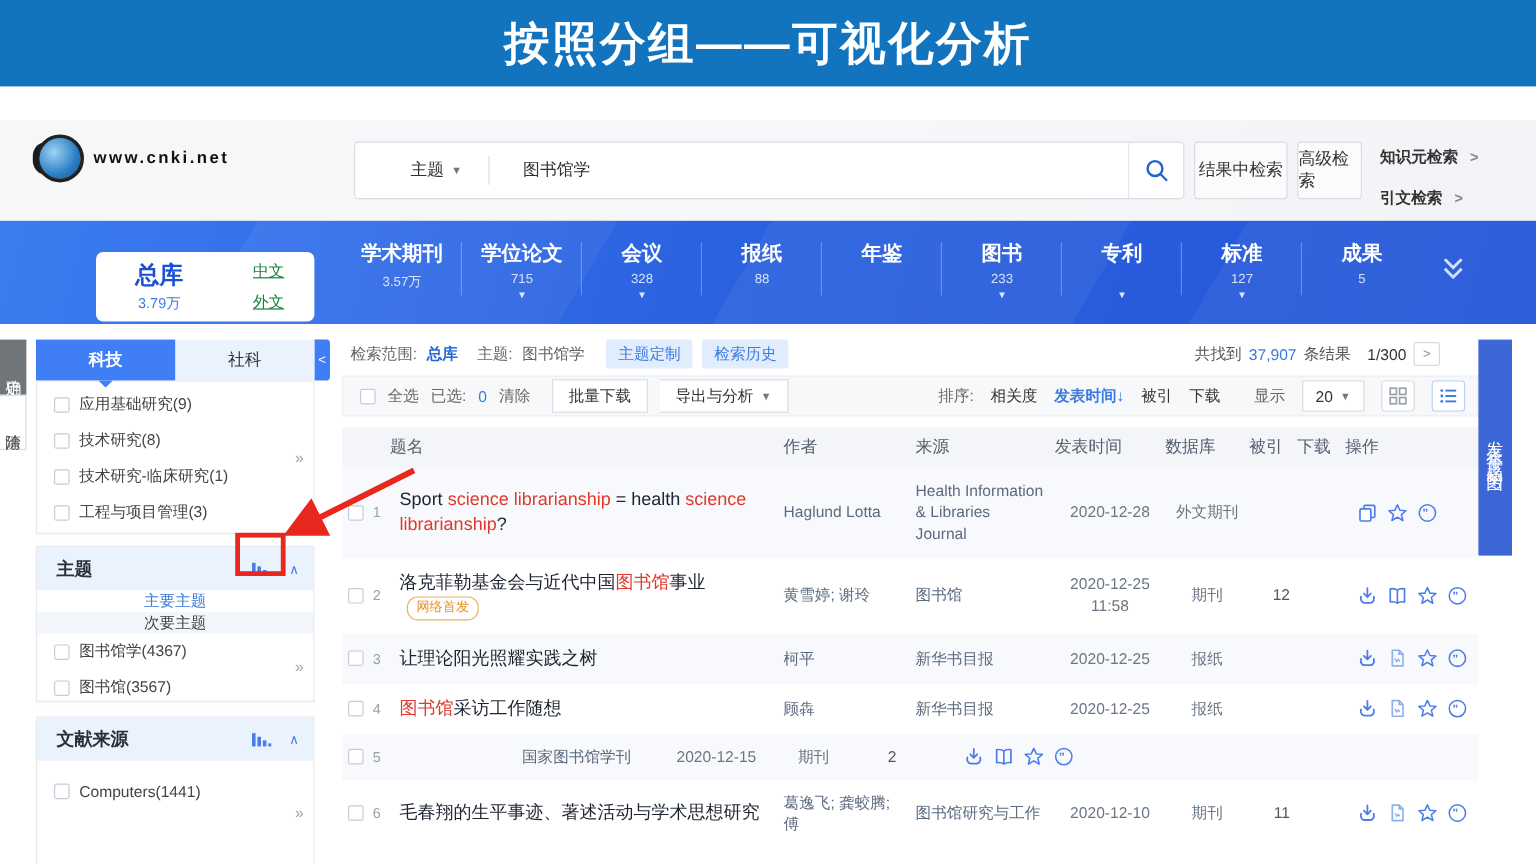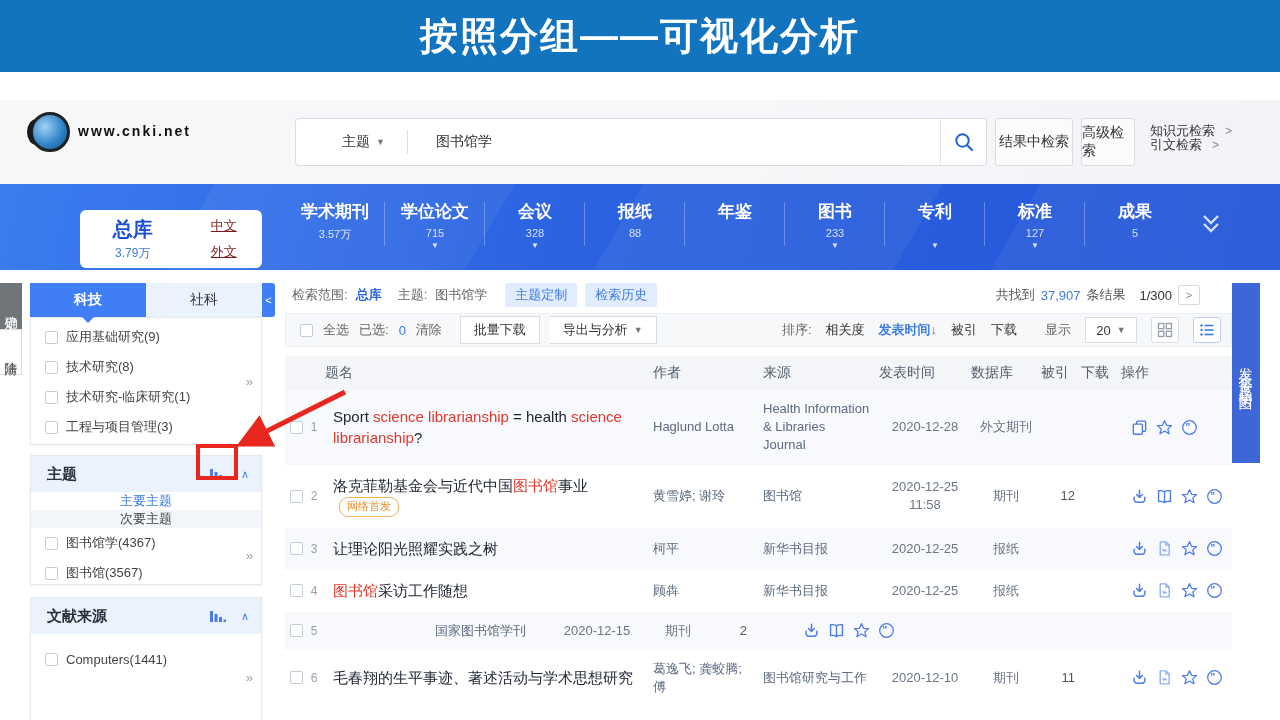--- a/index.html
+++ b/index.html
@@ -31,34 +31,34 @@
     border:1px solid #d9dce1; border-radius:4px; display:flex; align-items:center; }
   .search-field { display:flex; align-items:center; gap:6px; padding:0 22px 0 46px; font-size:14px; color:#333; cursor:pointer; }
   .search-caret { font-size:9px; color:#777; }
   .search-div { width:1px; height:24px; background:#ddd; }
   .search-query { flex:1; padding-left:28px; font-size:14px; color:#333; }
   .search-btn { width:46px; height:46px; border-left:1px solid #e4e7ec; display:flex; align-items:center; justify-content:center; cursor:pointer; }
   .hdr-btn { position:absolute; top:18px; height:48px; background:#fbfbfc; border:1px solid #d9dce1; border-radius:3px;
     display:flex; align-items:center; justify-content:center; font-size:14px; color:#333; cursor:pointer; }
   #btn-in-results { left:995px; width:78px; }
   #btn-advanced { left:1081px; width:54px; }
-  .hdr-link { position:absolute; left:1150px; font-size:13px; color:#333; cursor:pointer; }
+  .hdr-link { position:absolute; left:1150px; font-size:13px; color:#333; cursor:pointer;font-weight:bold; }
   .hdr-link .gt { color:#888; margin-left:10px; font-size:12px; }
 
   
   #nav { position:absolute; left:0; top:84px; width:1280px; height:86px;
     background:linear-gradient(105deg,#3b7cf0 0%,#2b62e0 45%,#2456d8 100%); overflow:hidden; }
   #nav .streak { position:absolute; width:300px; height:200px; background:rgba(255,255,255,0.05); transform:skewX(-30deg); }
   #zongku-card { position:absolute; left:80px; top:110px; width:182px; height:58px; background:#fff;
     border-radius:6px; display:flex; align-items:center; z-index:2; }
   .zk-left { width:58%; text-align:center; }
   .zk-name { font-size:20px; font-weight:bold; color:#1b4fd8; }
   .zk-count { font-size:12px; color:#3d7be0; margin-top:2px; }
   .zk-right { width:42%; display:flex; flex-direction:column; align-items:center; gap:8px; }
-  .zk-lang { font-size:13px; color:#7f1d1d; text-decoration:underline; cursor:pointer; }
+  .zk-lang { font-size:13px; color:#15803d; text-decoration:underline; cursor:pointer; }
   #nav-tabs { position:absolute; left:285px; top:100px; width:900px; height:62px; display:flex; }
   .nav-tab { flex:1; display:flex; flex-direction:column; align-items:center; cursor:pointer; position:relative; }
   .nav-tab:not(:last-child)::after { content:""; position:absolute; right:0; top:2px; height:44px; width:1px; background:rgba(255,255,255,0.28); }
   .nav-tab-label { font-size:17px; font-weight:bold; color:#fff; }
   .nav-tab-count { font-size:11px; color:rgba(255,255,255,0.8); margin-top:4px; height:13px; }
   .nav-tab-caret { font-size:8px; color:rgba(255,255,255,0.85); margin-top:1px; height:10px; }
   #nav-more { position:absolute; left:1196px; top:112px; cursor:pointer; }
 
   
   .edge-btn { position:absolute; left:0; width:22px; height:46px; font-size:13px; display:flex; flex-direction:column;
@@ -185,21 +185,21 @@
       <div class="search-btn">
         <svg width="22" height="22" viewBox="0 0 22 22">
             <circle cx="9.5" cy="9.5" r="6.2" fill="none" stroke="#1e63d6" stroke-width="2"></circle>
             <line x1="14.2" y1="14.2" x2="19" y2="19" stroke="#1e63d6" stroke-width="2" stroke-linecap="round"></line>
           </svg>
       </div>
     </div>
     <div class="hdr-btn" id="btn-in-results">结果中检索</div>
     <div class="hdr-btn" id="btn-advanced">高级检索</div>
     <div class="hdr-link" style="top:22px;"><span>知识元检索</span><span class="gt">&gt;</span></div>
-    <div class="hdr-link" style="top:36px;"><span>引文检索</span><span class="gt">&gt;</span></div>
+    <div class="hdr-link" style="top:56px;"><span>引文检索</span><span class="gt">&gt;</span></div>
   </div>
 
   <div id="nav">
     <div class="streak" style="left:180px; top:-40px;"></div>
     <div class="streak" style="left:620px; top:-60px;"></div>
     <div class="streak" style="left:1000px; top:-30px;"></div>
   </div>
   <div id="zongku-card">
     <div class="zk-left">
       <div class="zk-name">总库</div>

